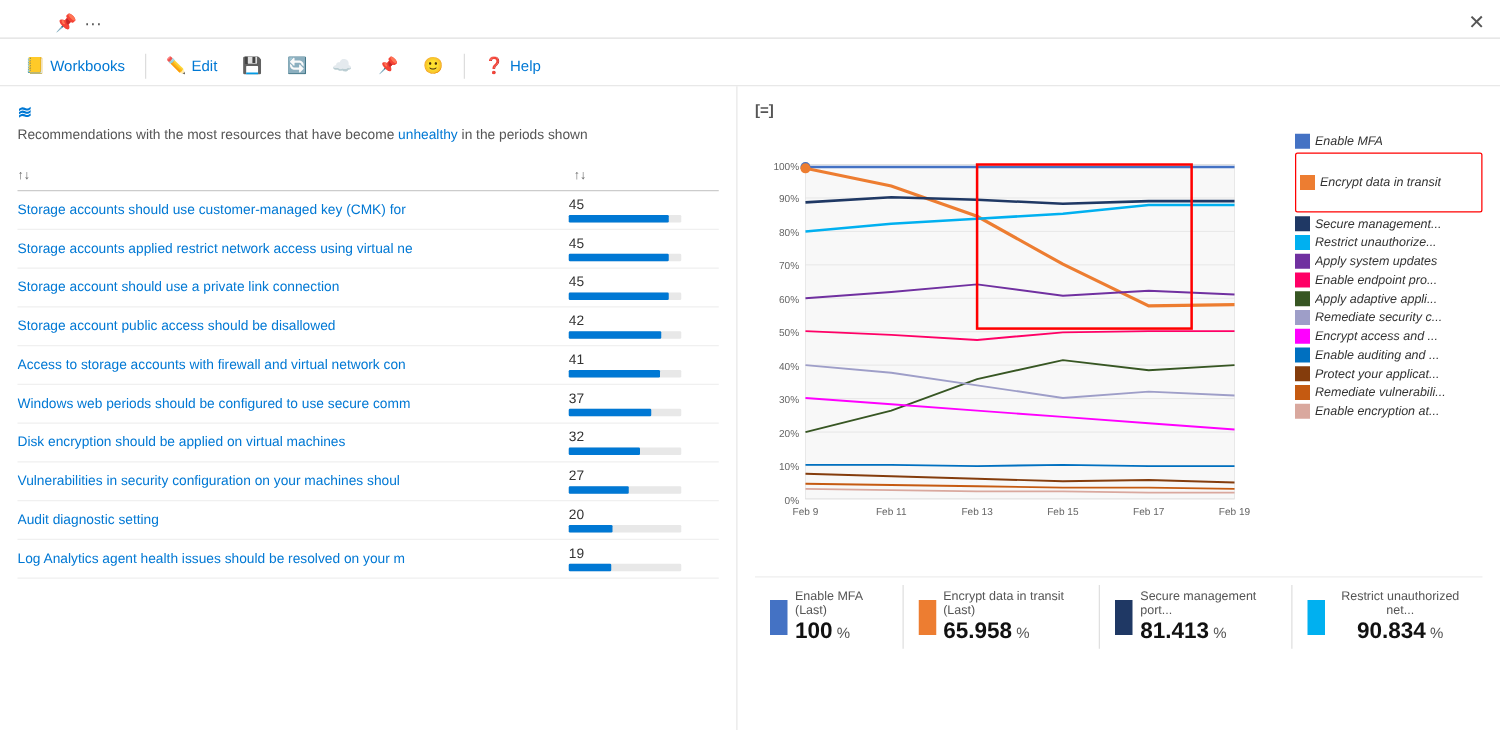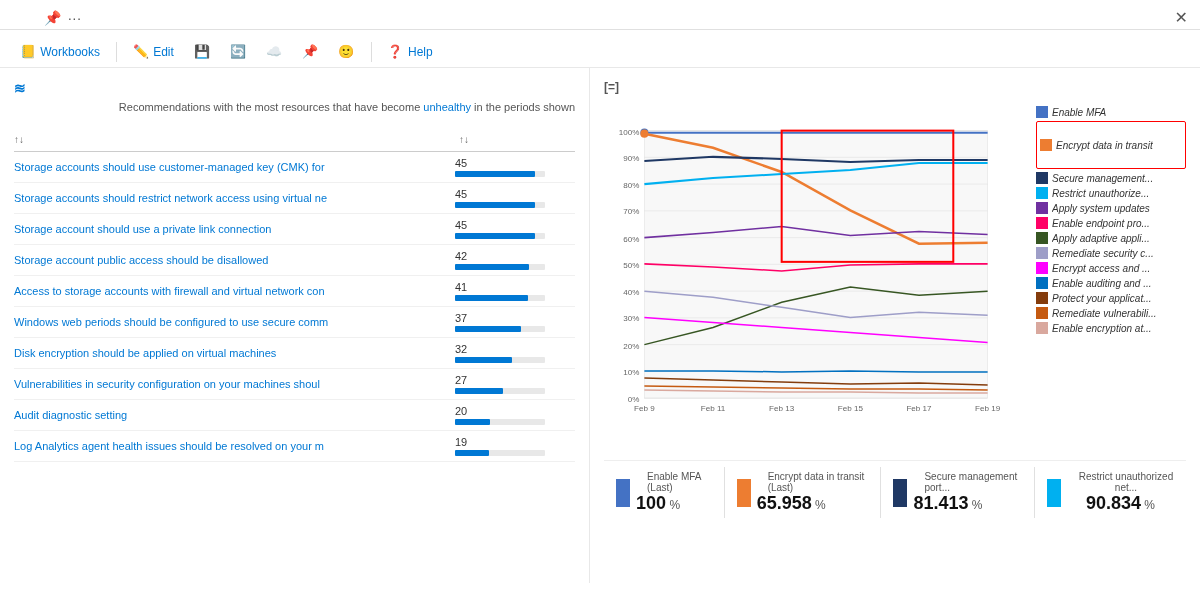--- a/index.html
+++ b/index.html
@@ -33,21 +33,21 @@
     }
 
     
     .left-panel {
       width: 590px; padding: 12px 14px; border-right: 1px solid #e8e8e8; overflow: hidden;
     }
     .section-title {
       display: flex; align-items: center; gap: 8px;
       font-size: 13px; font-weight: 600; color: #111; margin-bottom: 4px;
     }
-    .section-subtitle { font-size: 11px; color: #555; margin-bottom: 12px; line-height: 1.4; text-align: right; }
+    .section-subtitle { font-size: 11px; color: #555; margin-bottom: 12px; line-height: 1.4; }
     .highlight { color: #0078d4; }
 
     .table-header {
       display: flex; align-items: center;
       padding: 6px 0; border-bottom: 1px solid #ccc;
       font-size: 11px; font-weight: 600; color: #333;
     }
     .col-name { flex: 1; }
     .col-count { width: 120px; display: flex; align-items: center; gap: 4px; }
     .sort-icon { color: #666; font-size: 10px; }
@@ -85,21 +85,21 @@
     svg.chart-svg { width: 100%; height: 100%; }
 
     .chart-footer {
       display: flex; gap: 0; margin-top: 8px; border-top: 1px solid #eee; padding-top: 6px;
     }
     .footer-metric {
       display: flex; align-items: center; gap: 6px; padding: 4px 12px; border-right: 1px solid #e0e0e0;
     }
     .footer-metric:last-child { border-right: none; text-align: center; }
     .metric-color-bar { width: 14px; height: 28px; flex-shrink: 0; }
-    .metric-label { font-size: 10px; color: #555; margin-left: 11px; }
+    .metric-label { font-size: 10px; color: #555; }
     .metric-value { font-size: 18px; font-weight: 600; color: #111; }
     .metric-pct { font-size: 12px; color: #555; }
   </style>
 </head>
 <body>
 
 <div class="title-bar">
   <div class="title-bar-left">
     <span class="title-text">
       <span></span>
@@ -175,21 +175,21 @@
         <div class="table-row">
     <div class="row-name">Storage accounts should use customer-managed key (CMK) for</div>
     <div class="row-count">
       <div class="count-val">45</div>
       <div class="bar-container">
         <div class="bar-fill" style="width:80px;"></div>
       </div>
     </div>
   </div>
         <div class="table-row">
-    <div class="row-name">Storage accounts should restrict network access using virtual ne</div>
+    <div class="row-name">Storage accounts applied restrict network access using virtual ne</div>
     <div class="row-count">
       <div class="count-val">45</div>
       <div class="bar-container">
         <div class="bar-fill" style="width:80px;"></div>
       </div>
     </div>
   </div>
         <div class="table-row">
     <div class="row-name">Storage account should use a private link connection</div>
     <div class="row-count">

